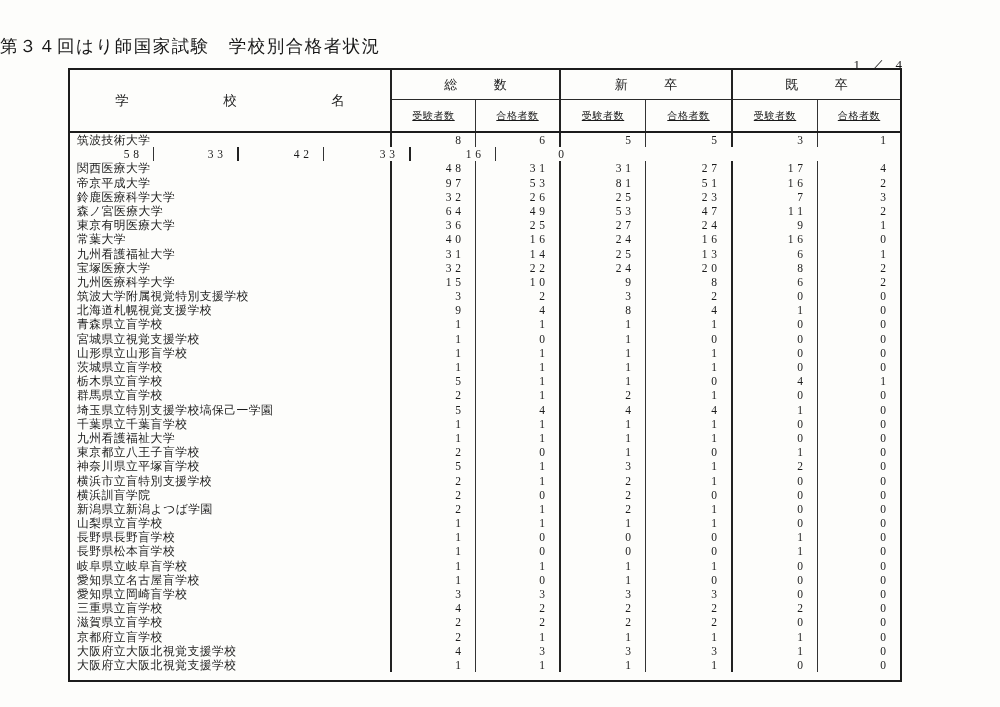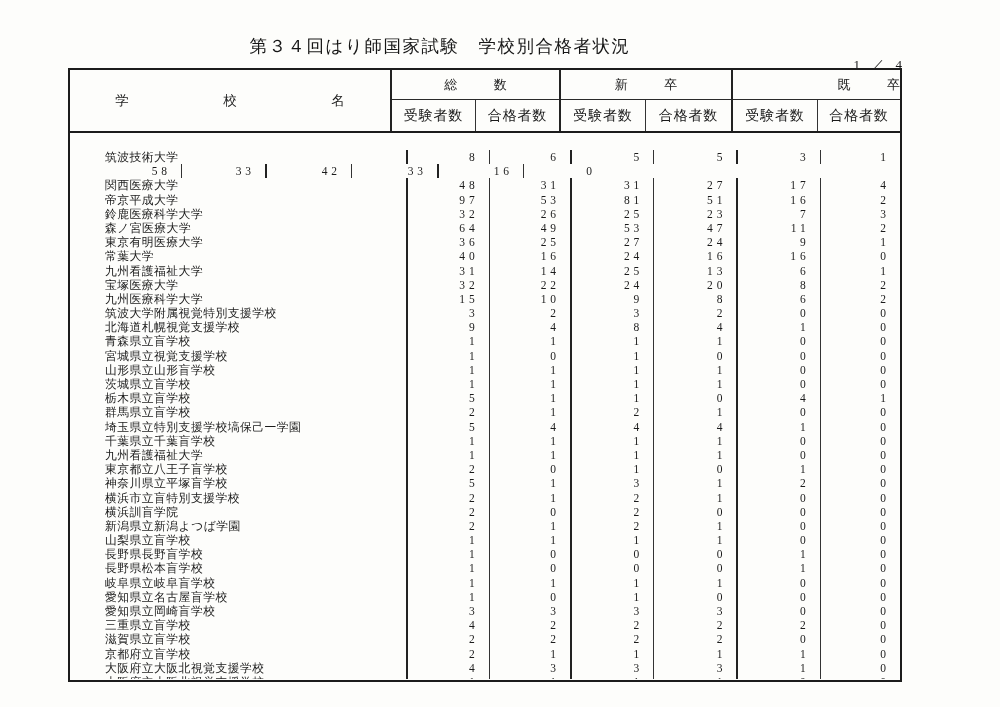--- a/index.html
+++ b/index.html
@@ -11,21 +11,20 @@
     position:relative;
     overflow:hidden;
   }
   .page{
     position:absolute;inset:0;
     background:#fdfdfb;
   }
   .doc-title{
     position:absolute;
     top:34px;left:0;right:120px;
-    text-align:center;
     font-size:17.5px;
     letter-spacing:1.5px;
     color:#161616;
     white-space:nowrap;
   }
   .page-indicator{
     position:absolute;
     top:56px;right:94px;
     font-size:13px;
     letter-spacing:4px;
@@ -57,30 +56,29 @@
     grid-column:1;grid-row:1/3;
     border-right:2px solid #222;
     font-size:13.5px;
     text-align:center;
   }
   .spread-wide{letter-spacing:3em;margin-right:-3em;}
   .spread-mid{letter-spacing:0.9em;margin-right:-0.9em;}
   .th-group{grid-row:1;border-bottom:1px solid #2a2a2a;font-size:13px;}
   .th-group-total{grid-column:2/4;border-right:2px solid #222;}
   .th-group-new{grid-column:4/6;border-right:2px solid #222;}
-  .th-group-grad{grid-column:6/8;justify-content:flex-end;}
-  .th-sub{grid-row:2;font-size:14px;letter-spacing:0.06em;}
+  .th-group-grad{grid-column:6/8;}
+  .th-sub{grid-row:2;font-size:10px;letter-spacing:0.06em;text-decoration:underline;}
   .br-thin{border-right:1px solid #333;}
   .br-thick{border-right:2px solid #222;}
   .tbody{
     box-sizing:border-box;
     height:546px;
-    padding-top:17px;
+    padding-top:0;
     overflow:hidden;
-    margin-left:28px;
   }
   .row{
     display:flex;
     height:14.2px;
     line-height:14.2px;
     font-size:11.5px;
   }
   .cell{
     box-sizing:border-box;
     height:100%;

